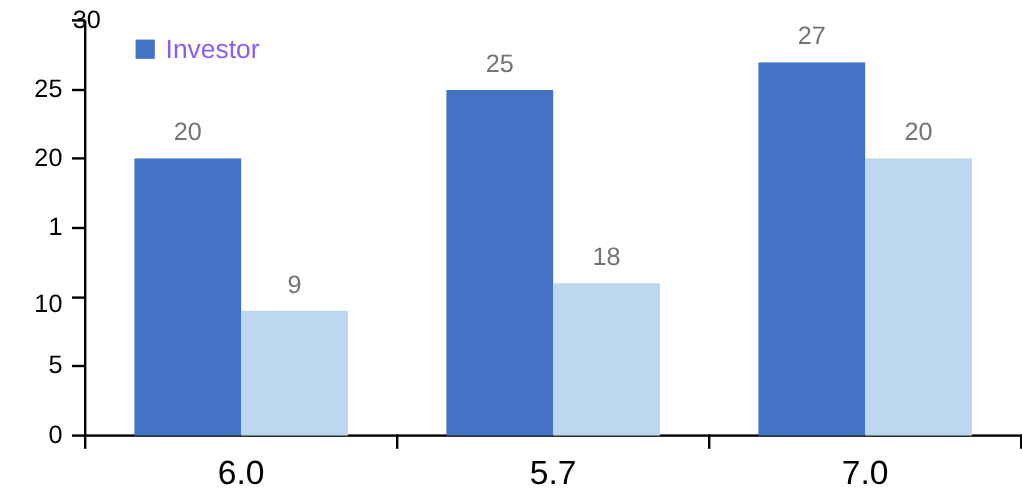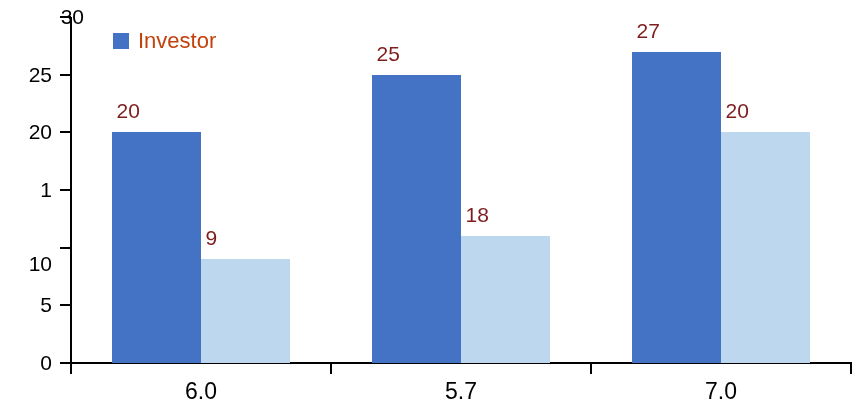--- a/index.html
+++ b/index.html
@@ -59,39 +59,39 @@
   .x-tick {
     position: absolute;
     top: 362px;
     width: 2px;
     height: 12px;
     background: #000000;
   }
   .x-tick-label {
     position: absolute;
     top: 380px;
-    font-size: 23px;
+    font-size: 28px;
     color: #000000;
     text-align: center;
     line-height: 1;
   }
 
   
   .bar {
     position: absolute;
     bottom: 47px; 
   }
   .bar.series-0 { background: #4472c4; }
   .bar.series-1 { background: #bdd7ee; }
 
   .bar-label {
     position: absolute;
     font-size: 21px;
-    color: #7f1d1d;
-    text-align: left;
+    color: #737373;
+    text-align: center;
     line-height: 1;
   }
 
   
   .legend {
     position: absolute;
     left: 113px;
     top: 30px;
     display: flex;
     align-items: center;
@@ -104,40 +104,40 @@
   }
   .legend-swatch {
     width: 16px;
     height: 16px;
     flex: 0 0 auto;
   }
   .legend-swatch.series-0 { background: #4472c4; }
   .legend-swatch.series-1 { background: #bdd7ee; }
   .legend-label {
     font-size: 22px;
-    color: #c2410c;
+    color: #8b5cf6;
     line-height: 1;
     white-space: nowrap;
   }
 </style>
 </head>
 <body>
 
 <div id="chart-root">
 
   <div class="y-axis-line"></div>
   <div class="x-axis-line"></div>
 
   <div id="y-ticks">
       <div class="y-tick" style="top: 362px;"></div>
       <div class="y-tick-label" style="top: 352px; left: 0px; right: auto; width: 52px;">0</div>
       <div class="y-tick" style="top: 304.333px;"></div>
       <div class="y-tick-label" style="top: 294.333px; left: 0px; right: auto; width: 52px;">5</div>
       <div class="y-tick" style="top: 246.667px;"></div>
-      <div class="y-tick-label" style="top: 253px; left: 0px; right: auto; width: 52px;">10</div>
+      <div class="y-tick-label" style="top: 243px; left: 0px; right: auto; width: 52px;">10</div>
       <div class="y-tick" style="top: 189px;"></div>
       <div class="y-tick-label" style="top: 179px; left: 0px; right: auto; width: 52px;">1</div>
       <div class="y-tick" style="top: 131.333px;"></div>
       <div class="y-tick-label" style="top: 121.333px; left: 0px; right: auto; width: 52px;">20</div>
       <div class="y-tick" style="top: 73.6667px;"></div>
       <div class="y-tick-label" style="top: 63.6667px; left: 0px; right: auto; width: 52px;">25</div>
       <div class="y-tick" style="top: 16px;"></div>
       <div class="y-tick-label" style="top: 6px; left: 0px; right: auto; width: 52px; margin-left: 32px;">30</div>
     </div>
 

